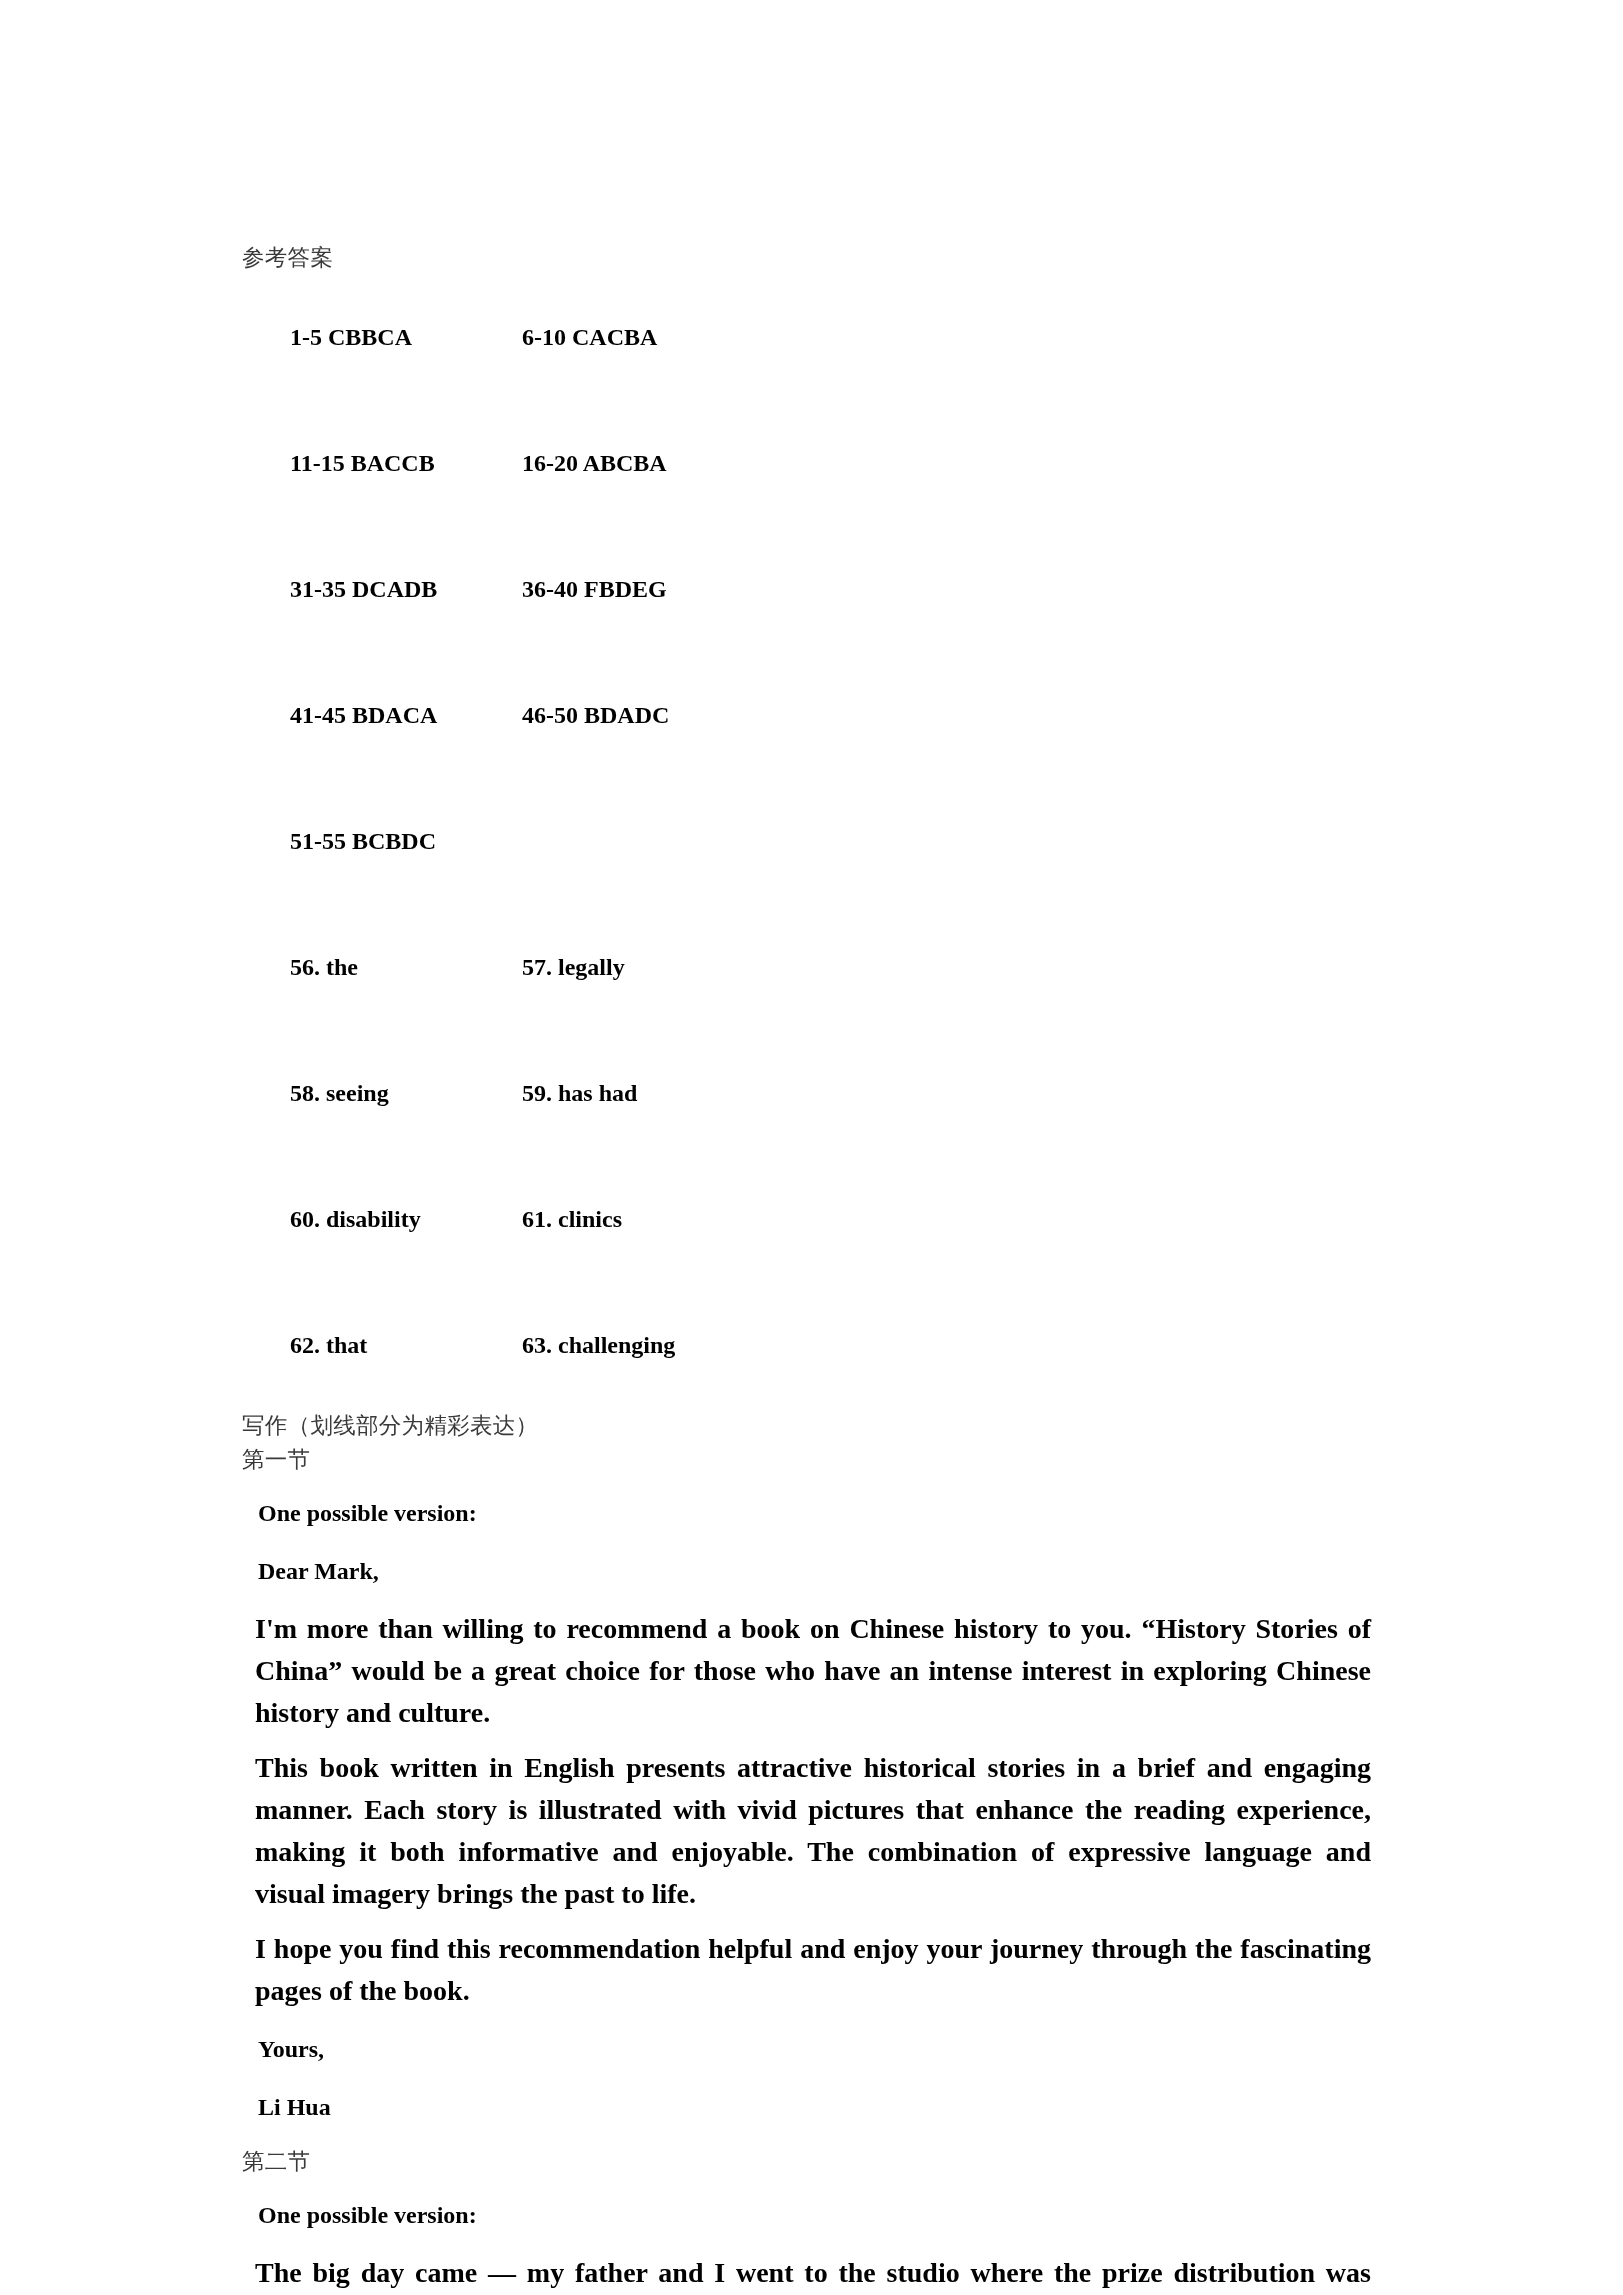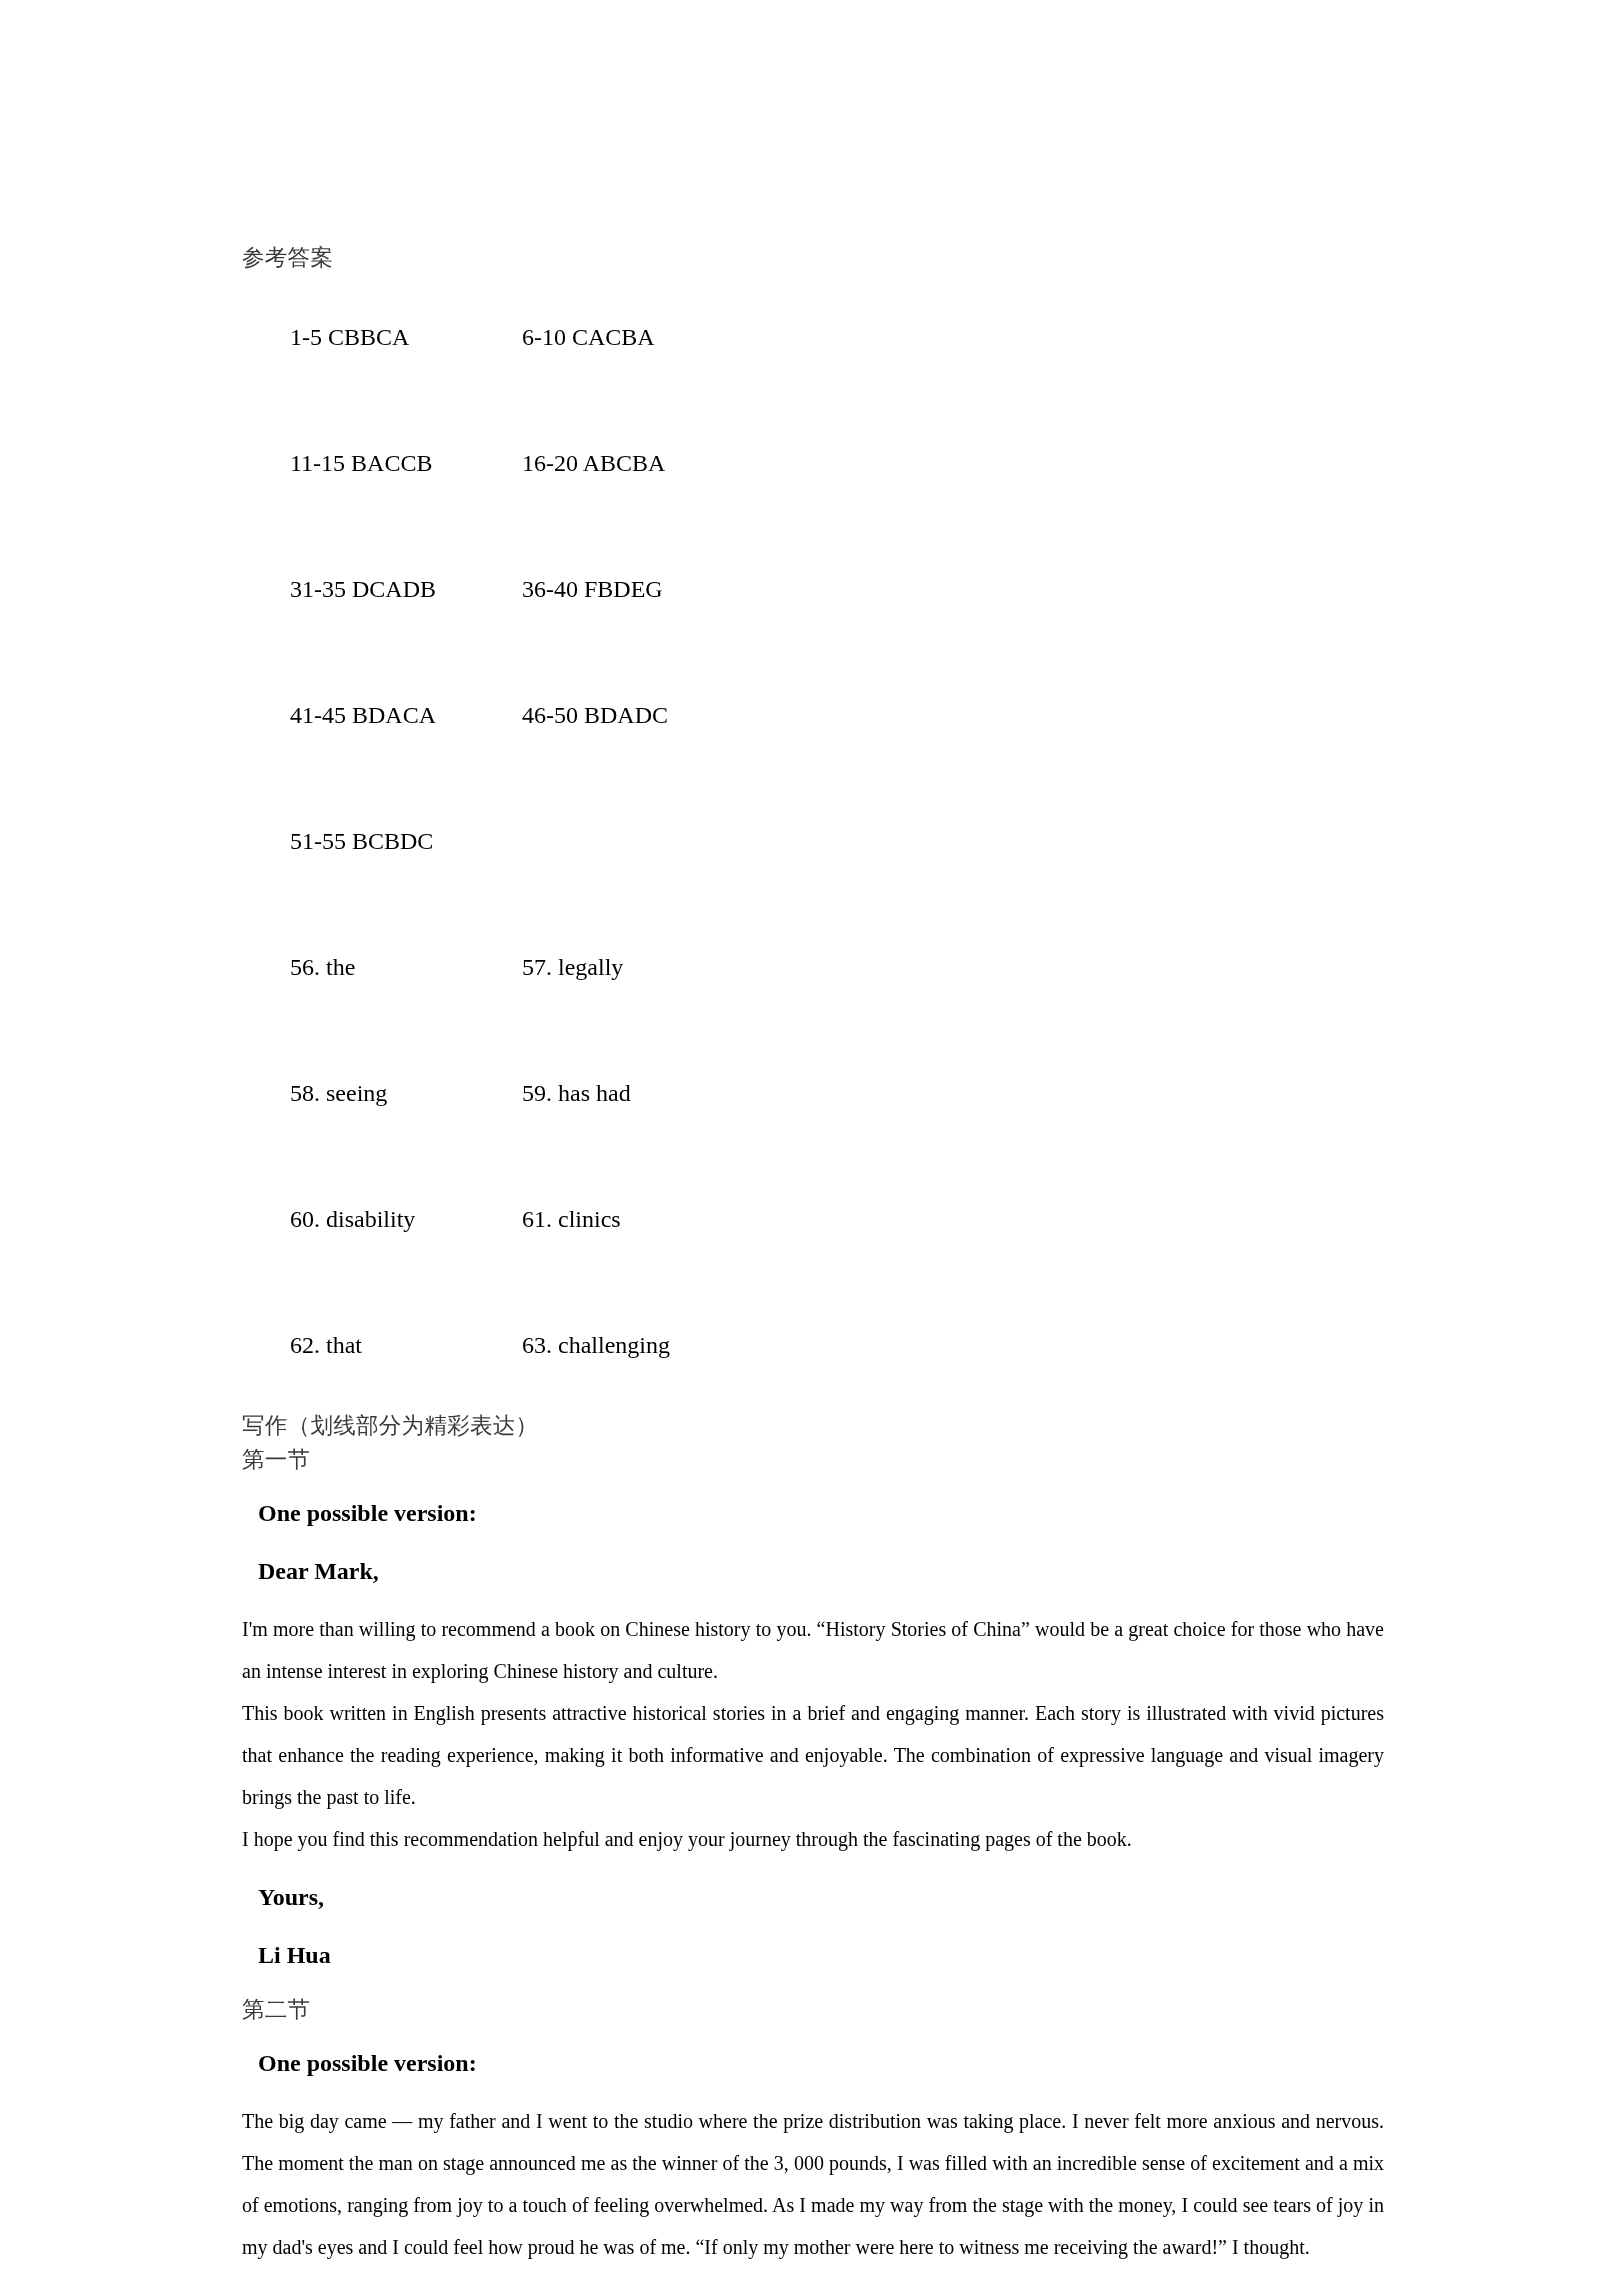--- a/index.html
+++ b/index.html
@@ -41,39 +41,41 @@
     color: #3a3a3a;
     letter-spacing: 0.3px;
   }
 
   
   .ans-row {
     display: block;
     font-size: 24px;
     line-height: 42px;
     white-space: pre;
+    font-weight: bold;
   }
   .ans-col-a {
     display: inline-block;
     width: 232px;
     vertical-align: top;
   }
   .ans-col-b {
     display: inline-block;
     vertical-align: top;
   }
 
   
   .para {
-    font-size: 20px;
+    font-size: 28px;
     line-height: 42px;
     text-align: justify;
     text-justify: inter-word;
-    margin: 0;
+    margin: 13px;
     hyphens: none;
+    font-weight: bold;
   }
 
   
   .plain {
     font-size: 24px;
     line-height: 42px;
     margin: 16px;
     white-space: pre;
     font-weight: bold;
   }

